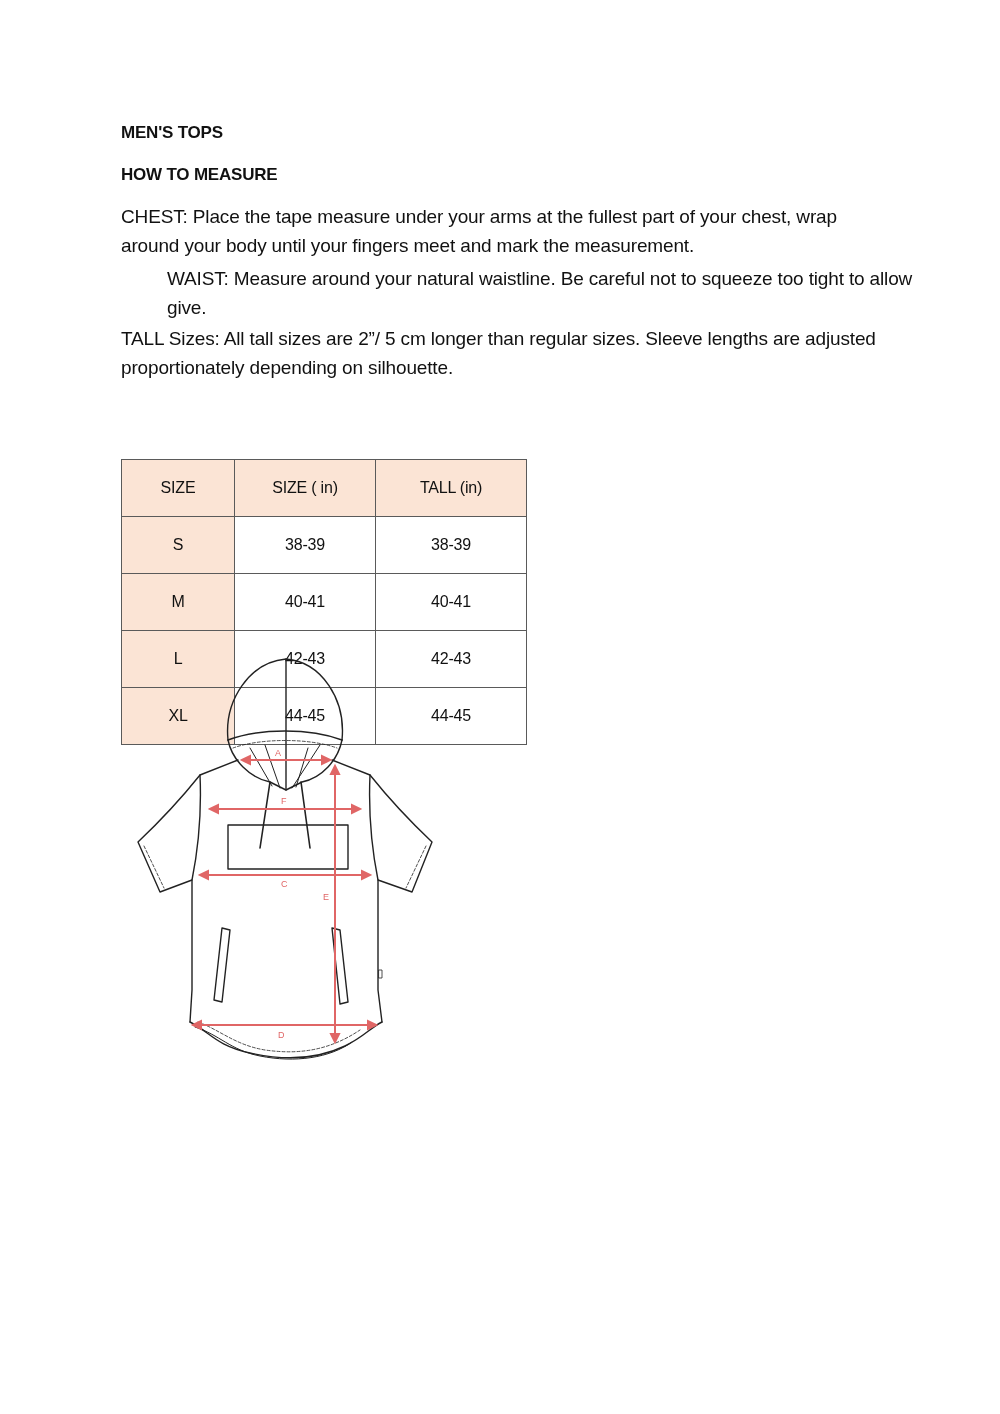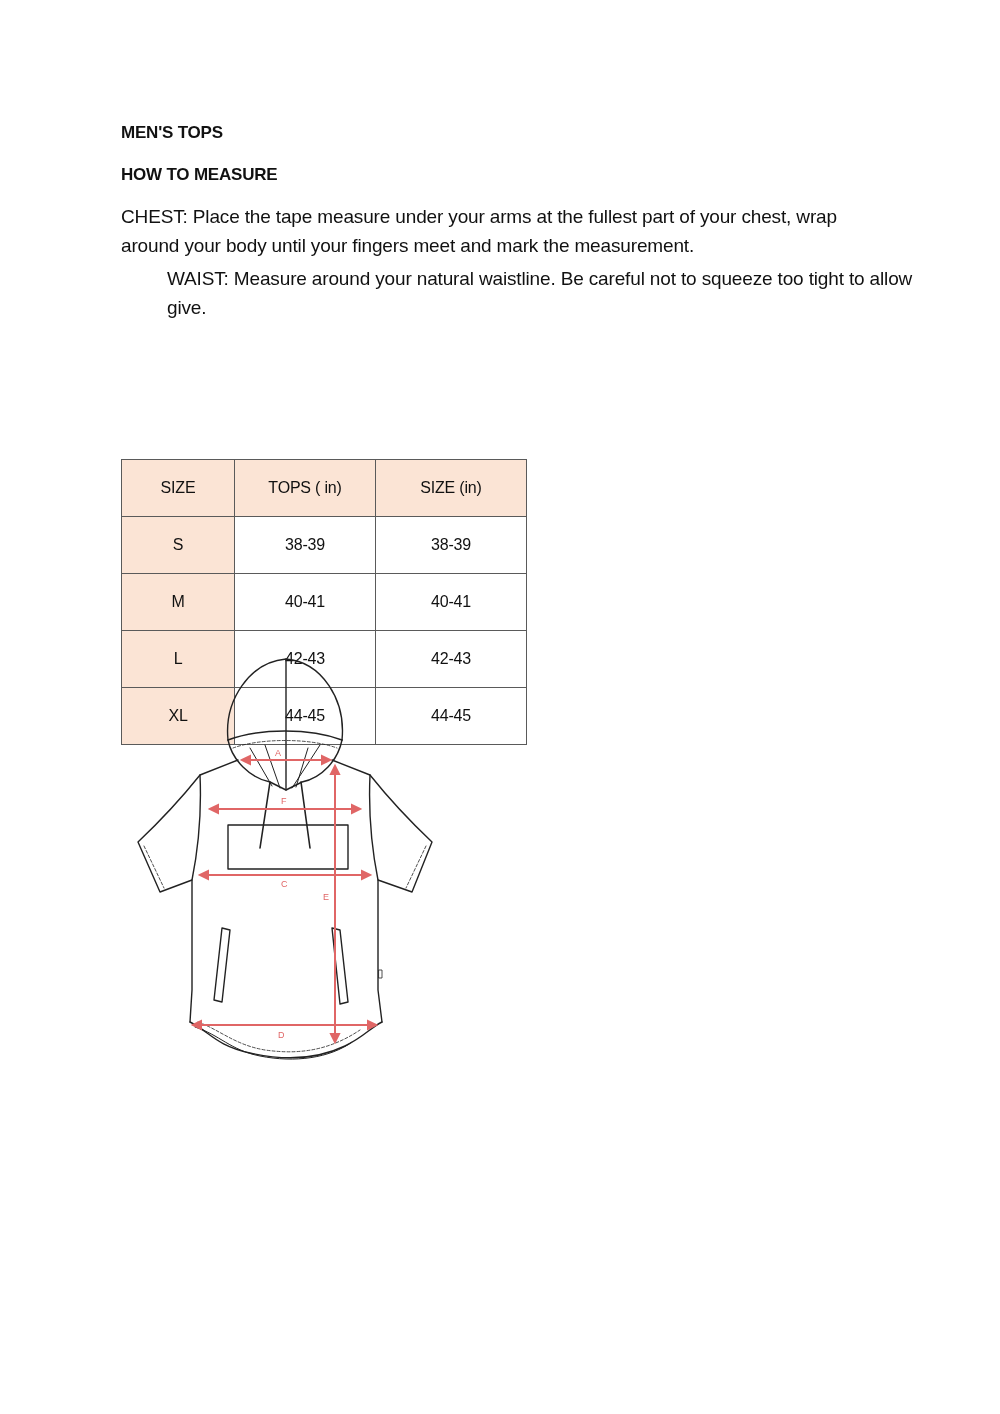--- a/index.html
+++ b/index.html
@@ -29,27 +29,28 @@
 </head>
 <body>
 
 <div class="page">
 
   <div class="h" style="top:123px;">MEN'S TOPS</div>
   <div class="h" style="top:165px;">HOW TO MEASURE</div>
 
   <div class="para" style="top:202px;">CHEST: Place the tape measure under your arms at the fullest part of your chest, wrap around your body until your fingers meet and mark the measurement.</div>
   <div class="para" style="top:264px;margin-left:46px;">WAIST: Measure around your natural waistline. Be careful not to squeeze too tight to allow give.</div>
+  <div class="para" style="top:324px;">TALL Sizes: All tall sizes are 2”/ 5 cm longer than regular sizes. Sleeve lengths are adjusted proportionately depending on silhouette.</div>
 
   <table class="size">
     <tbody>
         <tr>
       <th class="c1">SIZE</th>
-      <th class="c2">TOPS ( in)</th>
-      <th class="c3">SIZE (in)</th>
+      <th class="c2">SIZE ( in)</th>
+      <th class="c3">TALL (in)</th>
     </tr>
     <tr>
       <td class="sz">S</td>
       <td>38-39</td>
       <td>38-39</td>
     </tr>
     <tr>
       <td class="sz">M</td>
       <td>40-41</td>
       <td>40-41</td>

